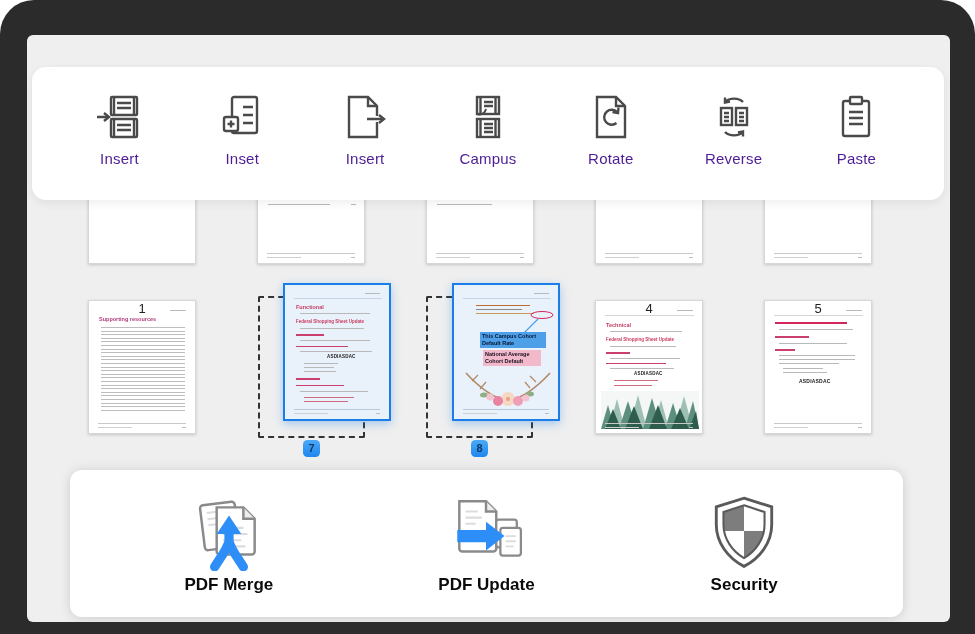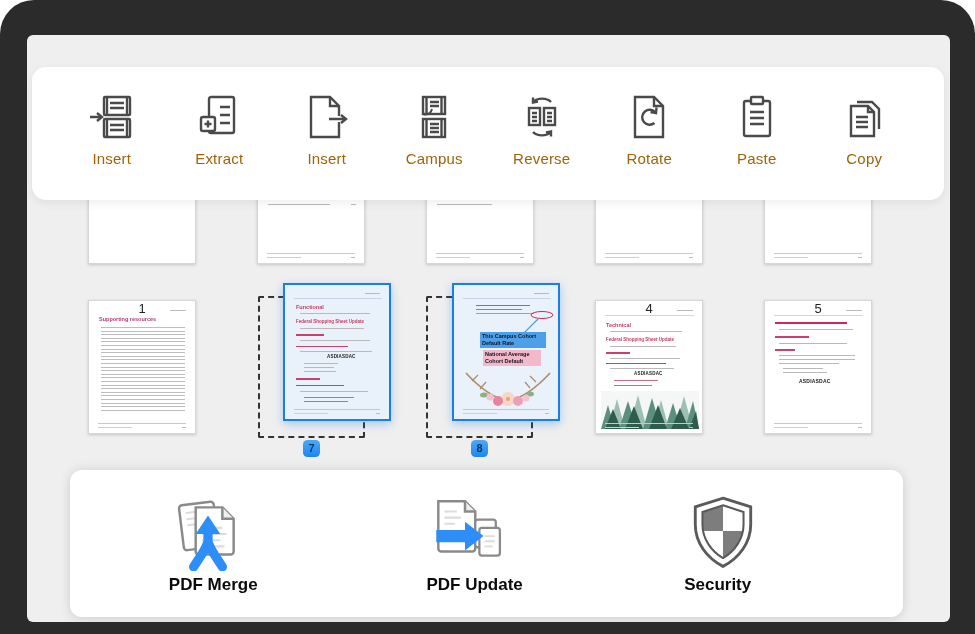--- a/index.html
+++ b/index.html
@@ -6,21 +6,21 @@
   .canvas{position:relative;width:975px;height:634px;overflow:hidden;background:#fff;}
   .frame{position:absolute;inset:0;background:#2b2b2b;border-radius:34px 34px 0 0;}
   .screen{position:absolute;left:27px;top:35px;width:923px;height:587px;background:#efefef;border-radius:6px;overflow:hidden;}
 
   
   .toolbar-card{position:absolute;left:5px;top:32px;width:912px;height:133px;background:#fff;border-radius:14px;
     box-shadow:0 3px 10px rgba(0,0,0,.07);display:flex;justify-content:space-around;align-items:flex-start;
     padding:26px 26px 0 26px;box-sizing:border-box;z-index:30;}
   .tb-item{display:flex;flex-direction:column;align-items:center;width:78px;cursor:default;}
   .tb-item svg{width:48px;height:48px;}
-  .tb-label{margin-top:9px;font-size:15px;color:#a16207;letter-spacing:.2px;}
+  .tb-label{margin-top:9px;font-size:15px;color:#4c1d95;letter-spacing:.2px;}
 
   
   .thumb{position:absolute;background:#fff;border:1px solid #d7d7d7;box-shadow:0 1px 3px rgba(0,0,0,.18);box-sizing:border-box;}
   .thumb.row1{top:91px;width:108px;height:138px;z-index:5;}
   .thumb.row2{top:265px;width:108px;height:134px;z-index:5;}
   .pnum{position:absolute;width:108px;text-align:center;font-size:13px;color:#222;z-index:6;}
   .pnum-r1{top:266px;}
   .pnum-r2{top:441px;}
   .marquee{position:absolute;top:261px;width:107px;height:142px;border:2px dashed #333;border-radius:2px;box-sizing:border-box;z-index:8;background:transparent;}
   .sel-thumb{position:absolute;top:248px;width:108px;height:138px;background:#e9f1fb;border:2px solid #1a7de8;
@@ -38,21 +38,21 @@
   .pfoot{position:absolute;left:9px;right:9px;bottom:9px;border-top:1px solid #c9c9c9;}
   .pfoot:after{content:"";position:absolute;left:0;top:3px;width:34px;height:1px;background:#cfcfcf;}
   .pfoot:before{content:"";position:absolute;right:0;top:3px;width:4px;height:1px;background:#bdbdbd;}
   .hl-blue{position:absolute;background:#4da0e8;color:#0b1430;font-size:5.5px;line-height:7px;font-weight:bold;padding:1px 2px;}
   .hl-pink{position:absolute;background:#f2b9cb;color:#1a1020;font-size:5.5px;line-height:7px;font-weight:bold;padding:1px 2px;}
 
   
   .feature-panel{position:absolute;left:43px;top:435px;width:833px;height:147px;background:#fff;border-radius:12px;
     box-shadow:0 -2px 12px rgba(0,0,0,.07),0 4px 12px rgba(0,0,0,.08);display:flex;justify-content:space-around;
     align-items:center;z-index:20;padding:0 30px;box-sizing:border-box;}
-  .ft-item{display:flex;flex-direction:column;align-items:flex-start;width:120px;}
+  .ft-item{display:flex;flex-direction:column;align-items:center;width:120px;}
   .ft-item svg{width:78px;height:78px;}
   .ft-label{margin-top:4px;font-size:17px;font-weight:600;color:#0b0b0b;white-space:nowrap;}
 </style>
 </head>
 <body>
 
 <div class="canvas">
   <div class="frame"></div>
   <div class="screen">
 
@@ -95,21 +95,21 @@
         <span class="tb-label">Insert</span>
       </div>
 
       <div class="tb-item">
         <svg viewBox="0 0 48 48" fill="none" stroke="#4a4a4a" stroke-width="2.4">
           <rect x="14" y="4" width="25" height="36" rx="2"></rect>
           <path d="M25 14 h10 M25 22 h10 M25 30 h10"></path>
           <rect x="6" y="24" width="14" height="14" rx="2" fill="#ffffff"></rect>
           <path d="M13 27.5 v7 M9.5 31 h7"></path>
         </svg>
-        <span class="tb-label">Extract</span>
+        <span class="tb-label">Inset</span>
       </div>
 
 
       <div class="tb-item">
         <svg viewBox="0 0 48 48" fill="none" stroke="#4a4a4a" stroke-width="2.4">
           <path d="M8 44 V4 h19 l9 9 v31 z"></path>
             <path d="M27 4 v9 h9"></path>
           <path d="M26 26 h16" stroke="#ffffff" stroke-width="6"></path>
           <path d="M26 26 h16"></path>
             <path d="M38 22 l5 4 -5 4"></path>
@@ -121,64 +121,55 @@
         <svg viewBox="0 0 48 48" fill="none" stroke="#4a4a4a" stroke-width="2.4">
           <rect x="13" y="4" width="22" height="17"></rect>
             <path d="M16.5 4 v17 M31.5 4 v17"></path>
           <path d="M20 9 h9 M20 13 h9"></path>
           <path d="M13 21 q7 2 9 -5" stroke-width="2"></path>
           <rect x="13" y="26" width="22" height="18"></rect>
             <path d="M16.5 26 v18 M31.5 26 v18"></path>
           <path d="M20 31 h9 M20 35 h9 M20 39 h9"></path>
         </svg>
         <span class="tb-label">Campus</span>
+      </div>
+
+      <div class="tb-item">
+        <svg viewBox="0 0 48 48" fill="none" stroke="#4a4a4a" stroke-width="2.4">
+          <path d="M10 44 V4 h19 l9 9 v31 z"></path>
+            <path d="M29 4 v9 h9"></path>
+          <path d="M29.5 30 a7.5 7.5 0 1 1 1 -10.5"></path>
+            <path d="M31.5 14.5 l-0.5 5.5 -5.5 -1"></path>
+        </svg>
+        <span class="tb-label">Rotate</span>
       </div>
 
       <div class="tb-item">
         <svg viewBox="0 0 48 48" fill="none" stroke="#4a4a4a" stroke-width="2.4">
           <rect x="11" y="15" width="11" height="17"></rect>
             <path d="M14 20 h5 M14 24 h5 M14 28 h5"></path>
           <rect x="26" y="15" width="11" height="17"></rect>
             <path d="M29 20 h5 M29 24 h5 M29 28 h5"></path>
           <path d="M15 9 a11 8 0 0 1 18 0"></path>
             <path d="M15 4.5 v5 l5 -1"></path>
           <path d="M33 39 a11 8 0 0 1 -18 0"></path>
             <path d="M33 43.5 v-5 l-5 1"></path>
         </svg>
         <span class="tb-label">Reverse</span>
       </div>
 
       <div class="tb-item">
         <svg viewBox="0 0 48 48" fill="none" stroke="#4a4a4a" stroke-width="2.4">
-          <path d="M10 44 V4 h19 l9 9 v31 z"></path>
-            <path d="M29 4 v9 h9"></path>
-          <path d="M29.5 30 a7.5 7.5 0 1 1 1 -10.5"></path>
-            <path d="M31.5 14.5 l-0.5 5.5 -5.5 -1"></path>
-        </svg>
-        <span class="tb-label">Rotate</span>
-      </div>
-
-      <div class="tb-item">
-        <svg viewBox="0 0 48 48" fill="none" stroke="#4a4a4a" stroke-width="2.4">
           <rect x="11" y="8" width="26" height="35" rx="2"></rect>
           <rect x="18" y="4" width="12" height="7" rx="1" fill="#ffffff"></rect>
           <path d="M17 19 h14 M17 25 h14 M17 31 h14"></path>
         </svg>
         <span class="tb-label">Paste</span>
       </div>
 
-      <div class="tb-item">
-        <svg viewBox="0 0 48 48" fill="none" stroke="#4a4a4a" stroke-width="2.4">
-          <path d="M17 9 h15 l7 7 v20"></path>
-          <path d="M11 13 h17 l6 6 v24 h-23 z" fill="#ffffff"></path>
-            <path d="M28 13 v6 h6"></path>
-          <path d="M16 24 h12 M16 29 h12 M16 34 h12"></path>
-        </svg>
-        <span class="tb-label">Copy</span>
-      </div>
 
     </div>
 
     <div class="thumb row2" style="left:61px">
       <div class="gb" style="right:9px;top:9px;width:16px"></div>
       <div class="tinyhead" style="left:10px;top:15px">Supporting resources</div>
       <div class="tlines" style="left:12px;top:26px;width:84px;height:86px"></div>
       <div class="tinycode" style="left:40px;top:59px;font-size:4px">&nbsp;</div>
       <div class="pfoot"></div>
     </div>

